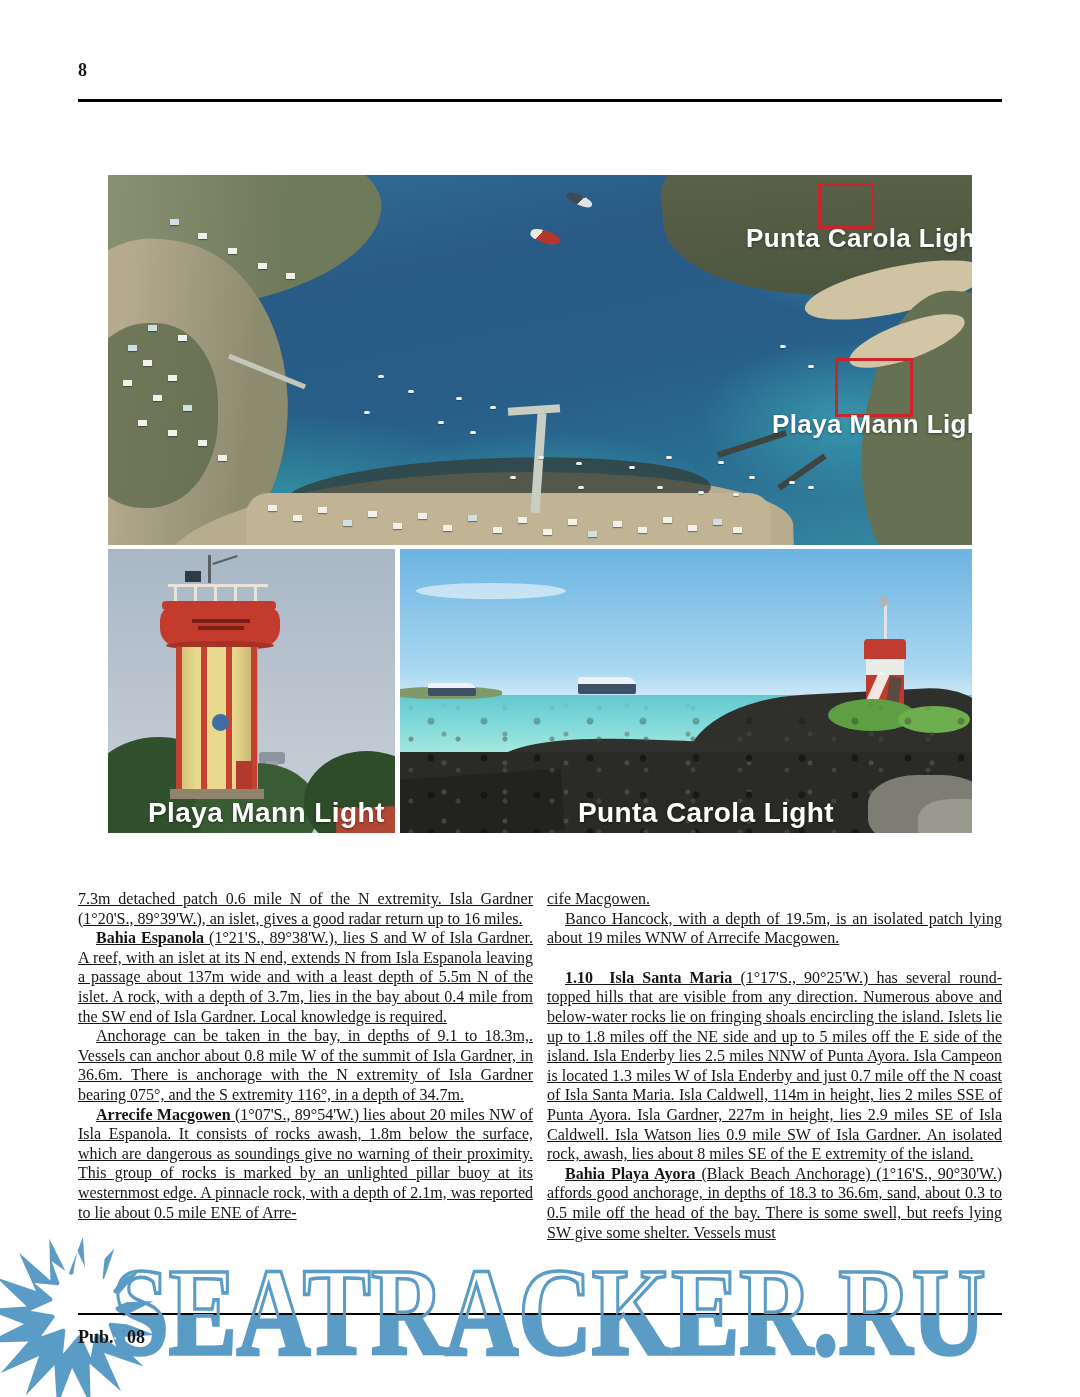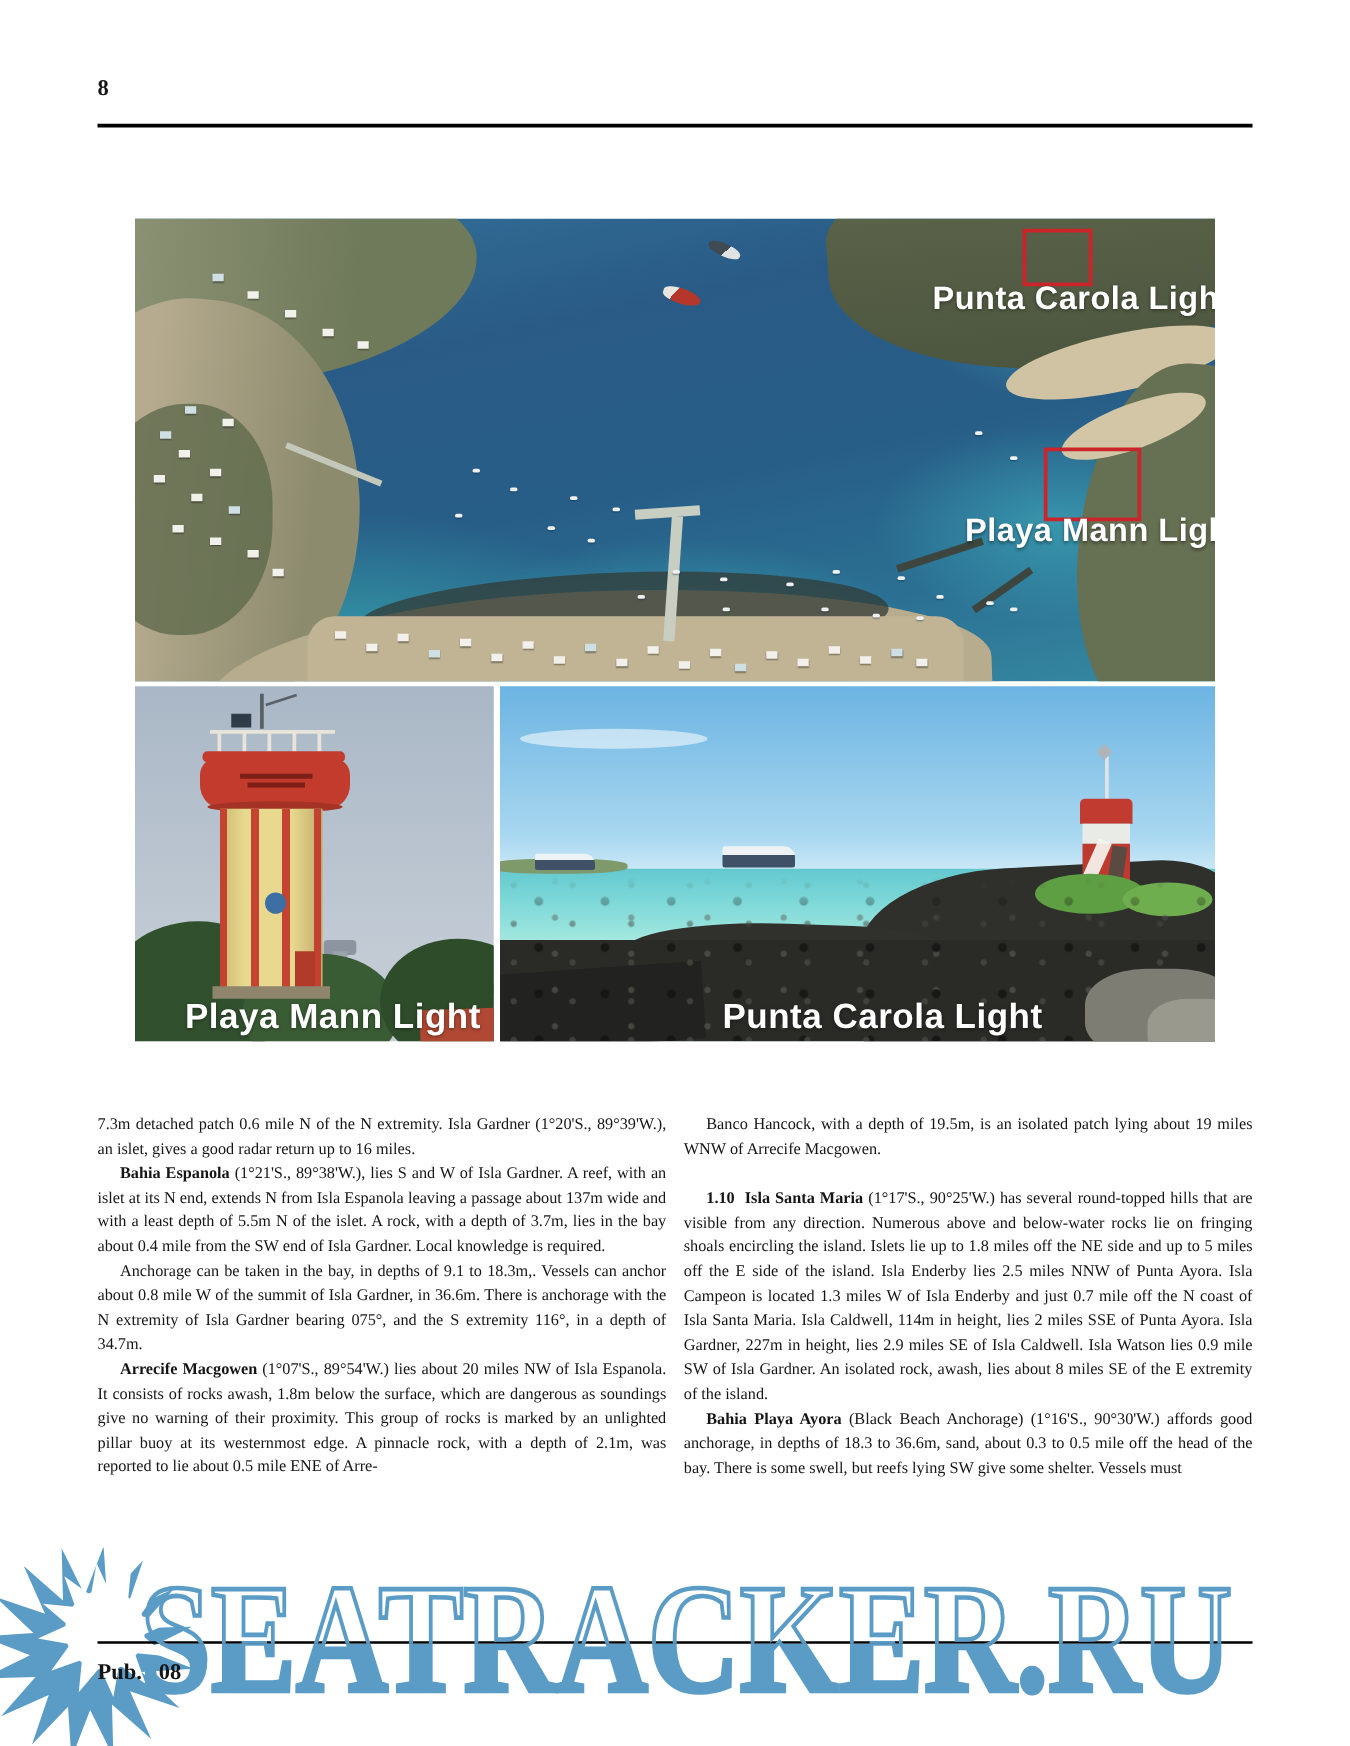--- a/index.html
+++ b/index.html
@@ -101,21 +101,21 @@
   .b-diag{left:470px;top:122px;width:11px;height:44px;background:rgba(245,245,240,.92);transform:rotate(24deg);}
   .b-open{left:488px;top:128px;width:12px;height:28px;background:#5a4a42;transform:rotate(8deg);}
   .b-bush1{left:428px;top:150px;width:88px;height:32px;background:#5d9f42;border-radius:50%;}
   .b-bush2{left:498px;top:157px;width:72px;height:27px;background:#6fae4e;border-radius:50%;}
   .lbl-b{left:178px;top:248px;font-size:28px;}
   
   .caption{position:absolute;left:78px;top:846px;width:924px;text-align:center;
            font-size:17px;font-weight:bold;z-index:10;}
   
   .cols{position:absolute;left:78px;top:889px;width:924px;display:flex;gap:14px;z-index:10;}
-  .col{width:455px;font-size:13px;line-height:19.6px;text-align:justify;}
+  .col{width:455px;font-size:16px;line-height:19.6px;text-align:justify;text-decoration:underline;}
   .col p{margin:0;}
   .col p.indent{text-indent:18px;}
   .col p.spaced{margin-top:20px;}
   
   .ft-rule{position:absolute;left:78px;top:1313px;width:924px;height:2px;background:#000;z-index:10;}
   .pub{position:absolute;left:78px;top:1327px;font-size:18px;font-weight:bold;z-index:10;}
   
   .sun-logo{position:absolute;left:-18px;top:1238px;z-index:5;}
   .wm-seg{position:absolute;left:0;width:1080px;overflow:hidden;z-index:30;pointer-events:none;padding-left:18px;}
   #wm-top{top:1230px;height:85px;}
@@ -284,20 +284,21 @@
 
 
   <div class="cols">
     <div class="col">
       <p><b></b><span>7.3m detached patch 0.6 mile N of the N extremity. Isla Gardner (1°20'S., 89°39'W.), an islet, gives a good radar return up to 16 miles.</span></p>
       <p class="indent"><b>Bahia Espanola</b><span> (1°21'S., 89°38'W.), lies S and W of Isla Gardner. A reef, with an islet at its N end, extends N from Isla Espanola leaving a passage about 137m wide and with a least depth of 5.5m N of the islet. A rock, with a depth of 3.7m, lies in the bay about 0.4 mile from the SW end of Isla Gardner. Local knowledge is required.</span></p>
       <p class="indent"><b></b><span>Anchorage can be taken in the bay, in depths of 9.1 to 18.3m,. Vessels can anchor about 0.8 mile W of the summit of Isla Gardner, in 36.6m. There is anchorage with the N extremity of Isla Gardner bearing 075°, and the S extremity 116°, in a depth of 34.7m.</span></p>
       <p class="indent"><b>Arrecife Macgowen</b><span> (1°07'S., 89°54'W.) lies about 20 miles NW of Isla Espanola. It consists of rocks awash, 1.8m below the surface, which are dangerous as soundings give no warning of their proximity. This group of rocks is marked by an unlighted pillar buoy at its westernmost edge. A pinnacle rock, with a depth of 2.1m, was reported to lie about 0.5 mile ENE of Arre-</span></p>
     </div>
     <div class="col">
+      <p><b></b><span>cife Macgowen.</span></p>
       <p class="indent"><b></b><span>Banco Hancock, with a depth of 19.5m, is an isolated patch lying about 19 miles WNW of Arrecife Macgowen.</span></p>
       <p class="indent spaced"><b>1.10&nbsp;&nbsp;Isla Santa Maria</b><span> (1°17'S., 90°25'W.) has several round-topped hills that are visible from any direction. Numerous above and below-water rocks lie on fringing shoals encircling the island. Islets lie up to 1.8 miles off the NE side and up to 5 miles off the E side of the island. Isla Enderby lies 2.5 miles NNW of Punta Ayora. Isla Campeon is located 1.3 miles W of Isla Enderby and just 0.7 mile off the N coast of Isla Santa Maria. Isla Caldwell, 114m in height, lies 2 miles SSE of Punta Ayora. Isla Gardner, 227m in height, lies 2.9 miles SE of Isla Caldwell. Isla Watson lies 0.9 mile SW of Isla Gardner. An isolated rock, awash, lies about 8 miles SE of the E extremity of the island.</span></p>
       <p class="indent"><b>Bahia Playa Ayora</b><span> (Black Beach Anchorage) (1°16'S., 90°30'W.) affords good anchorage, in depths of 18.3 to 36.6m, sand, about 0.3 to 0.5 mile off the head of the bay. There is some swell, but reefs lying SW give some shelter. Vessels must</span></p>
     </div>
   </div>
 
   <div class="ft-rule"></div>
   <div class="pub">Pub. 108</div>
 
   <svg class="sun-logo" id="sun-logo" width="210" height="170" viewBox="0 0 210 170">

